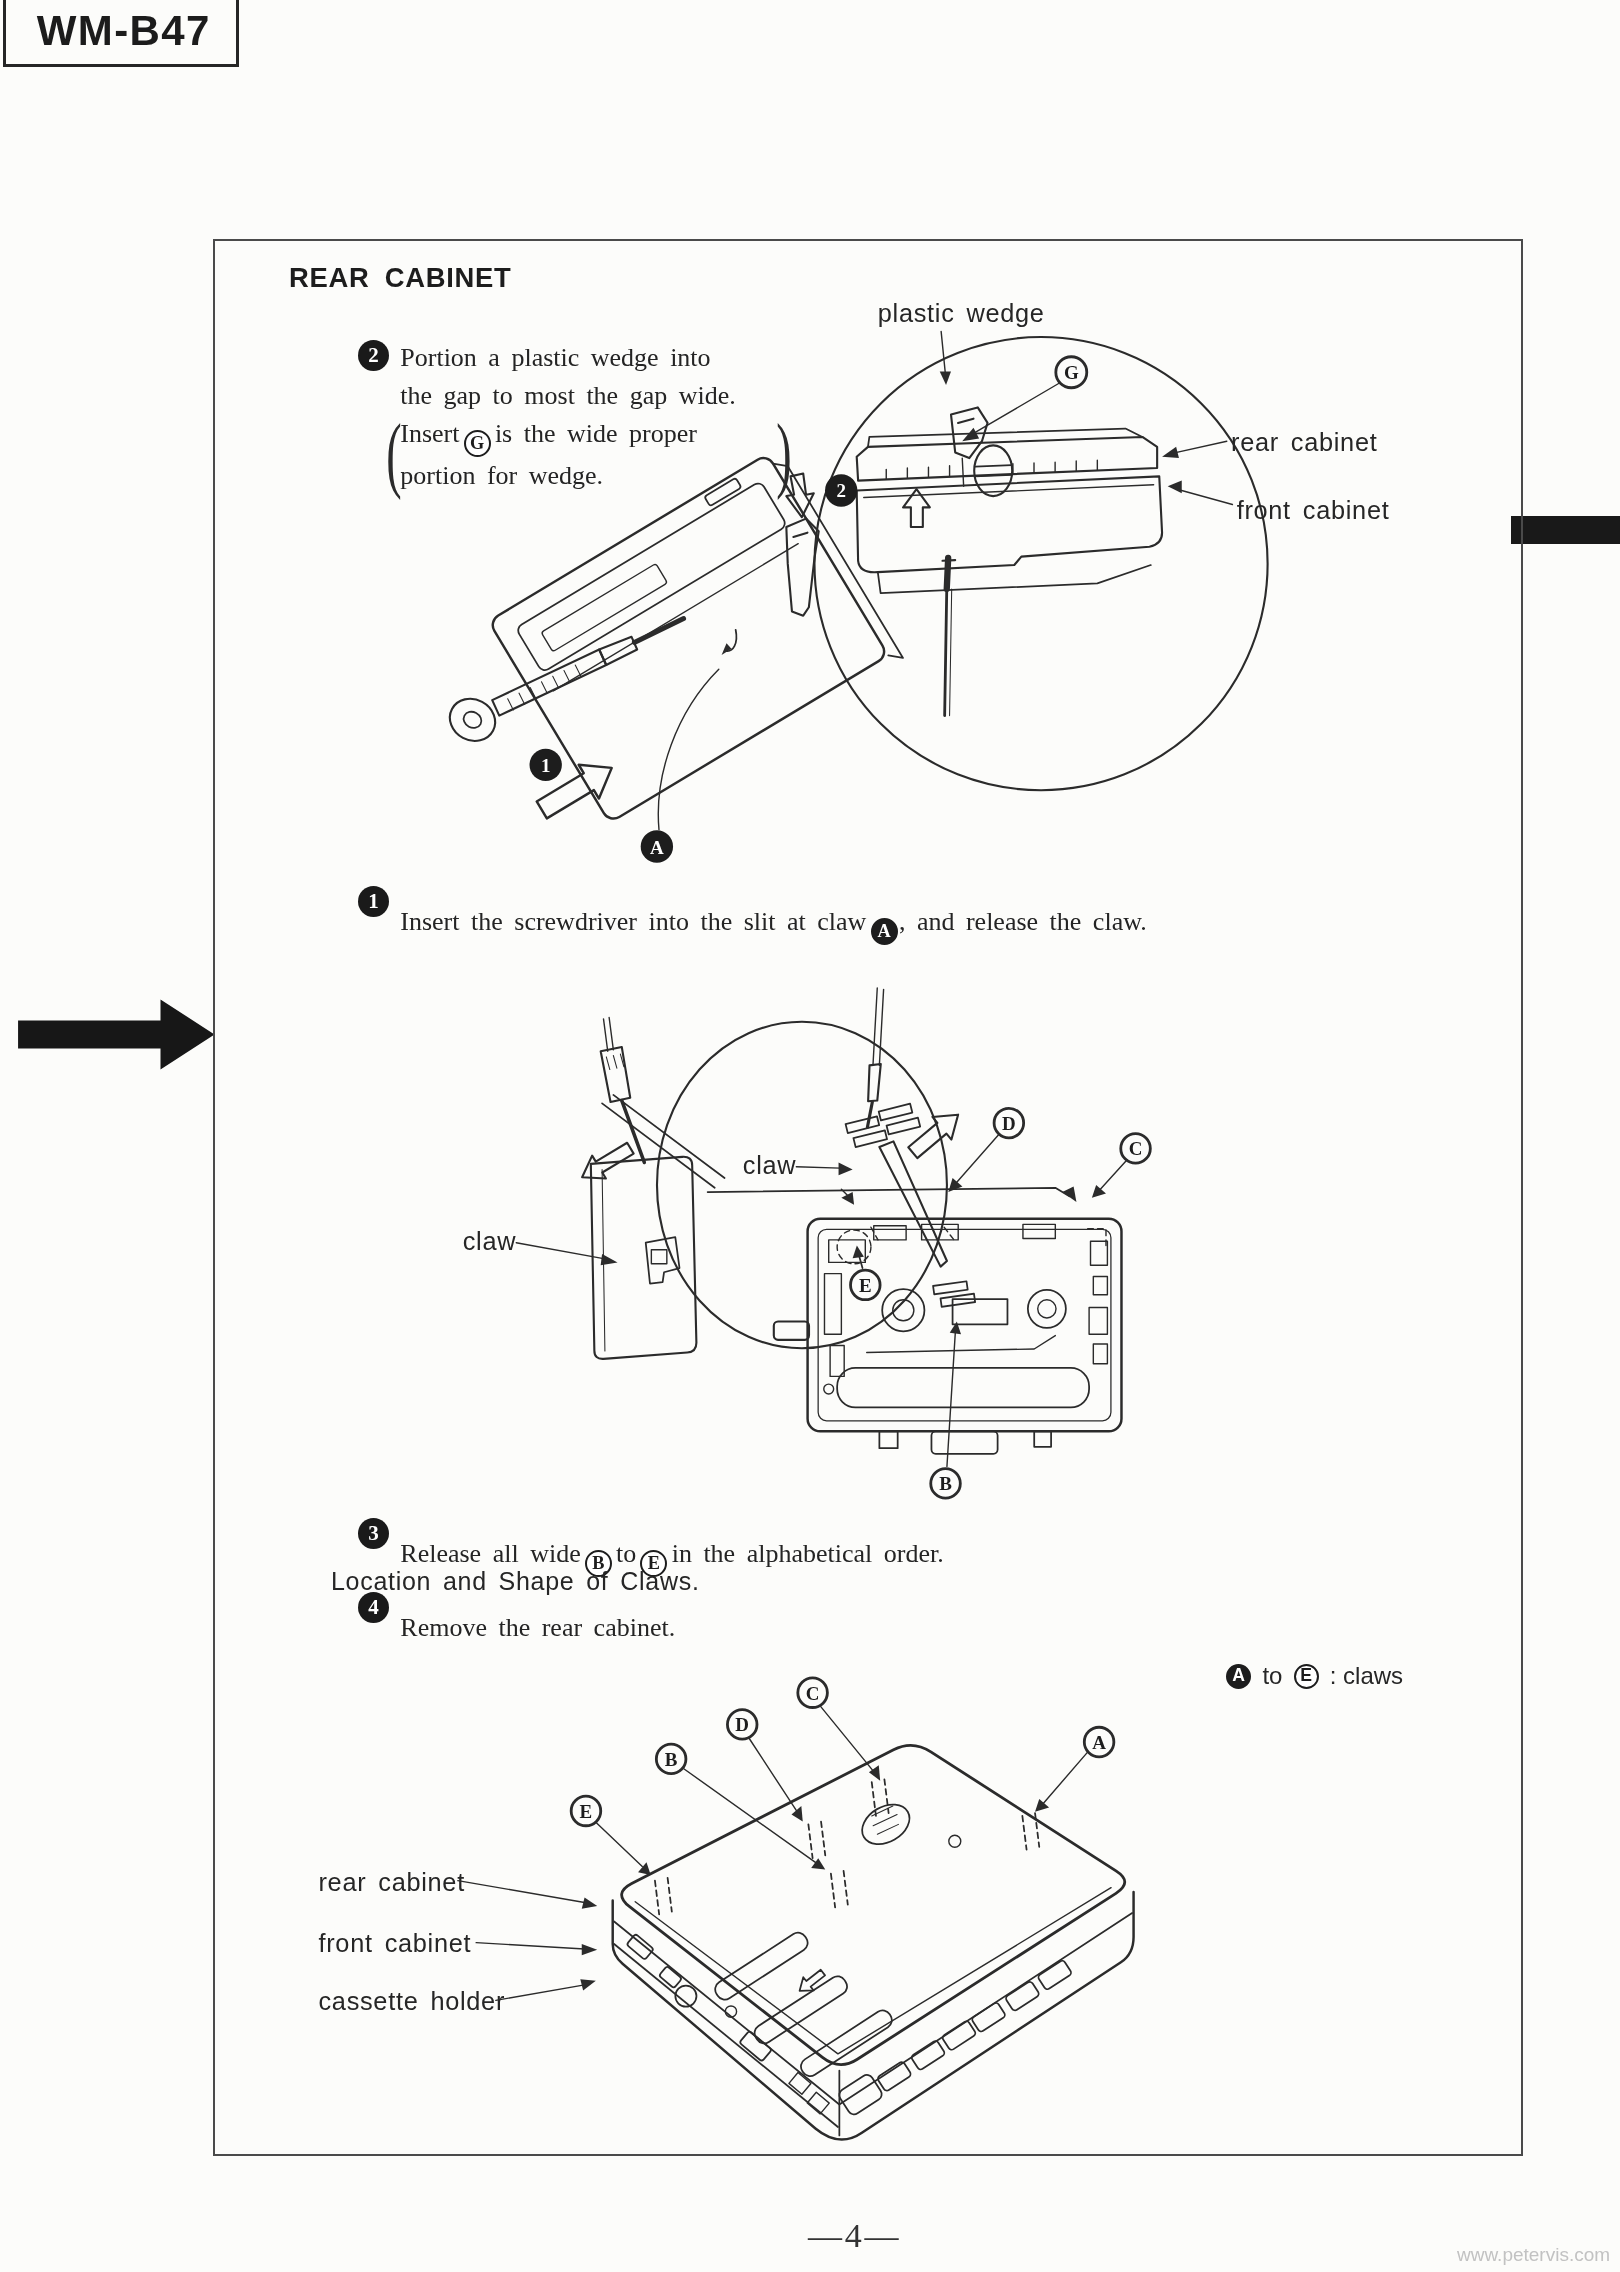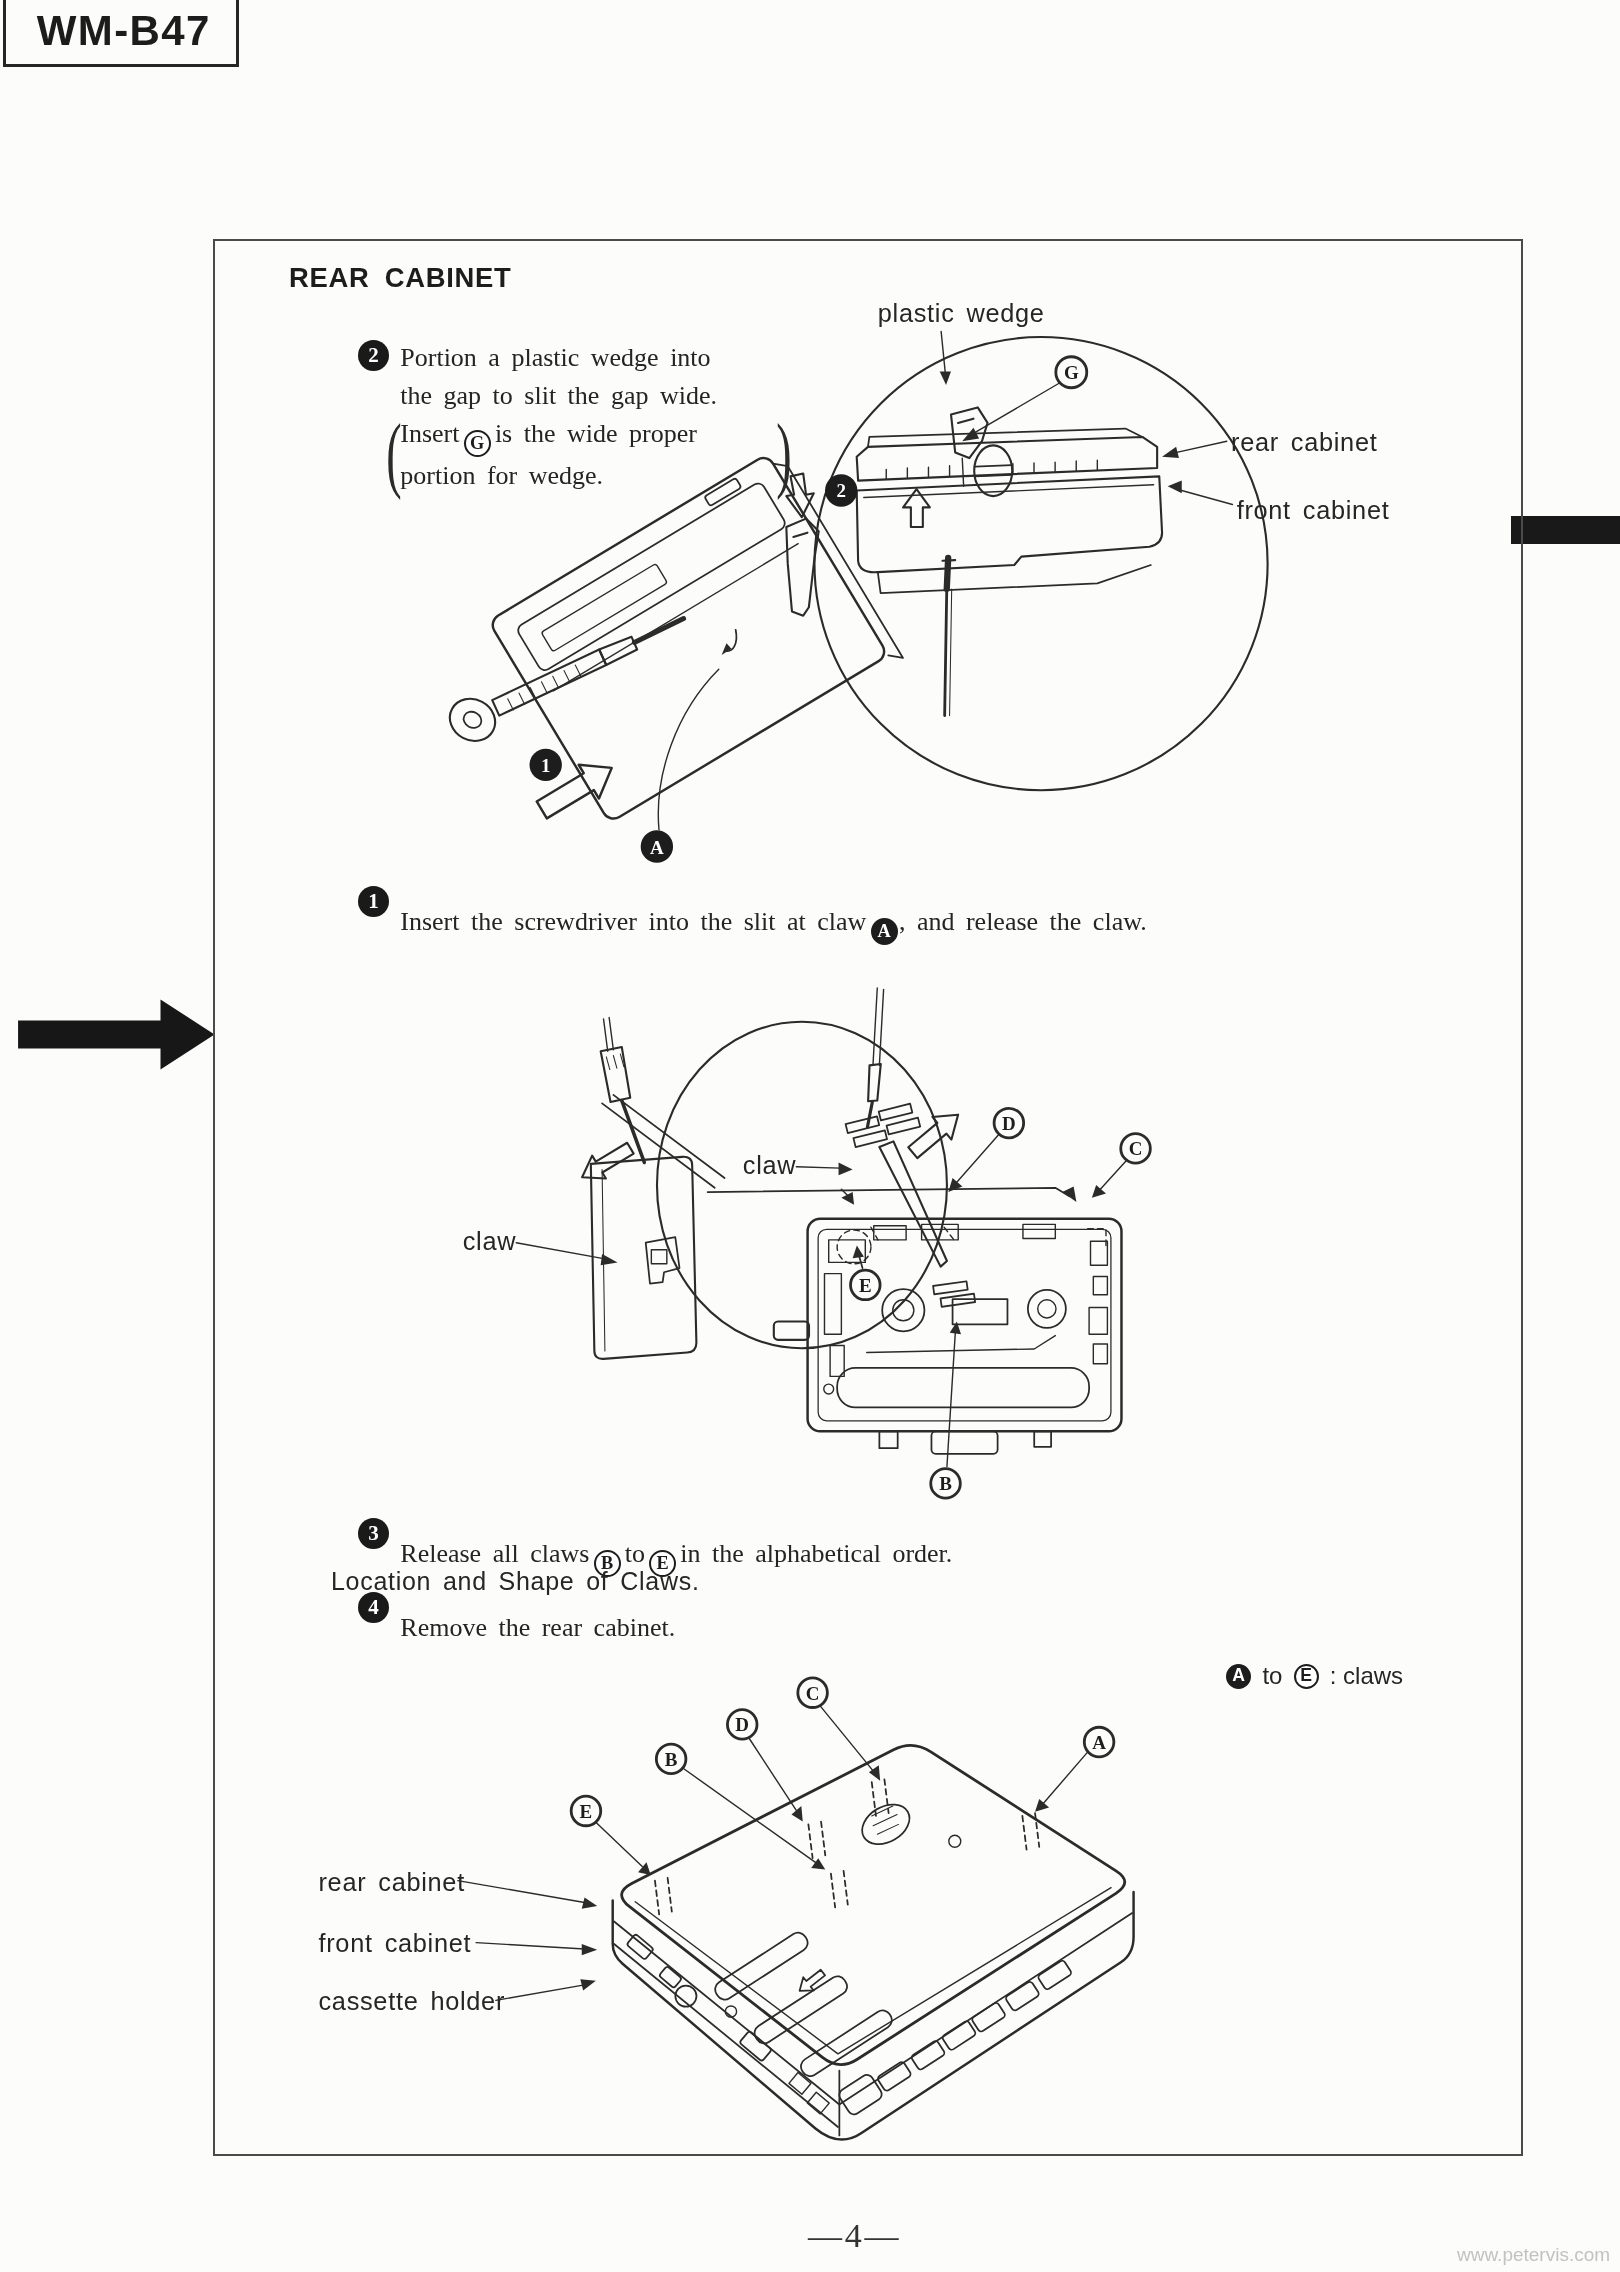--- a/index.html
+++ b/index.html
@@ -99,21 +99,21 @@
   <div class="right-bar"></div>
 
   <div class="frame"></div>
 
   <h1 class="section-title">REAR CABINET</h1>
 
   <div class="step" style="left:358px; top:339px;">
     <span class="stepnum">2</span>
     <div class="steplines">
       <div>Portion a plastic wedge into</div>
-      <div>the gap to slit the gap wide.</div>
+      <div>the gap to most the gap wide.</div>
       <div>
         <span>Insert</span><span class="cl">G</span><span>is the wide proper</span>
       </div>
       <div>portion for wedge.</div>
     </div>
   </div>
   <span class="bigparen" style="left:380px; top:412px;">(</span>
   <span class="bigparen" style="left:770px; top:412px;">)</span>
 
   <svg class="abs" style="left:450px; top:289px;" width="971" height="595" viewBox="640 410 1380 845">
@@ -322,21 +322,21 @@
       <circle class="ln" cx="1344" cy="2108" r="21" stroke-width="4" fill="#fff"></circle>
       <text class="svg-letter" x="1344" y="2118">B</text>
       <path class="ln" stroke-width="2" d="M1346,2084 L1358,1892"></path>
       <polygon class="ah" points="1360,1878 1350,1894 1366,1896"></polygon>
     </g>
   </svg>
 
   <div class="step" style="left:358px; top:1517px;">
     <span class="stepnum">3</span>
     <span class="steptext">
-      <span>Release all claws</span><span class="cl">B</span><span>to</span><span class="cl">E</span><span>in the alphabetical order.</span>
+      <span>Release all wide</span><span class="cl">B</span><span>to</span><span class="cl">E</span><span>in the alphabetical order.</span>
     </span>
   </div>
   <div class="step" style="left:358px; top:1591px;">
     <span class="stepnum">4</span>
     <span class="steptext">Remove the rear cabinet.</span>
   </div>
 
   <div class="plain-label" style="left:331px; top:1567px;">Location and Shape of Claws.</div>
 
   <div class="legend" style="left:1222px; top:1662px;">

